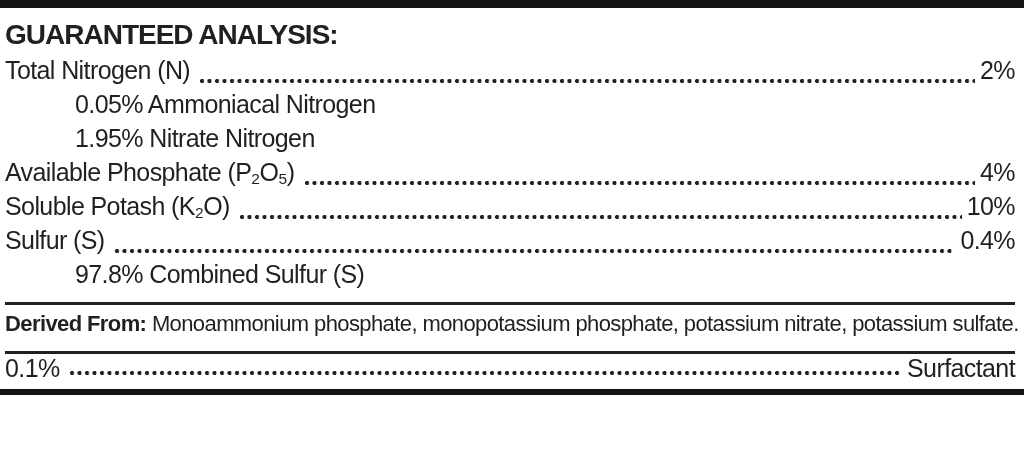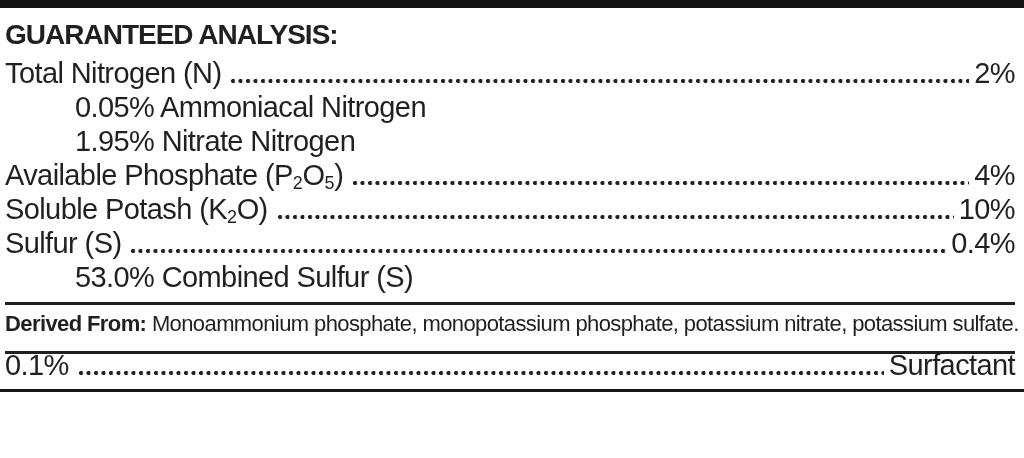--- a/index.html
+++ b/index.html
@@ -1,19 +1,19 @@
 <!DOCTYPE html>
 <html><head>
 <meta charset="utf-8">
 <style>
   html, body { margin: 0; padding: 0; background: #ffffff; }
   .page {
     position: relative;
     width: 1024px;
-    height: 392px;
+    height: 458px;
     background: #ffffff;
     color: #231f20;
     font-family: "Liberation Sans", sans-serif;
     overflow: hidden;
     box-sizing: border-box;
   }
   .bar {
     width: 1024px;
     background: #161314;
   }
@@ -27,23 +27,23 @@
     font-size: 28px;
     letter-spacing: -1px;
     line-height: 30px;
     white-space: nowrap;
   }
   .heading.ga { margin-top: 12px; }
   .heading.np { margin-top: 13px; }
   .rows { margin-top: 6px; }
   .row {
     display: flex;
-    align-items: flex-end;
+    align-items: flex-start;
     height: 34px;
-    font-size: 29px;
+    font-size: 25px;
     letter-spacing: -0.6px;
     white-space: nowrap;
   }
   .row .lbl { flex: 0 0 auto; }
   .row.indent { padding-left: 70px; }
   .dots {
     flex: 1 1 auto;
     align-self: flex-end;
     height: 6px;
     margin: 0 5px 6px 9px;
@@ -114,21 +114,21 @@
         <span class="val">10%</span>
       </div>
 
       <div class="row">
         <span class="lbl">Sulfur (S)</span>
         <span class="dots"></span>
         <span class="val">0.4%</span>
       </div>
 
       <div class="row indent">
-        <span class="lbl">53.0% Combined Sulfur (S)</span>
+        <span class="lbl">97.8% Combined Sulfur (S)</span>
       </div>
 
     </div>
 
     <div class="rule r1"></div>
 
     <div class="derived">
       <span class="b">Derived From:</span>
       <span>Monoammonium phosphate, monopotassium phosphate, potassium nitrate, potassium sulfate.</span>
     </div>

